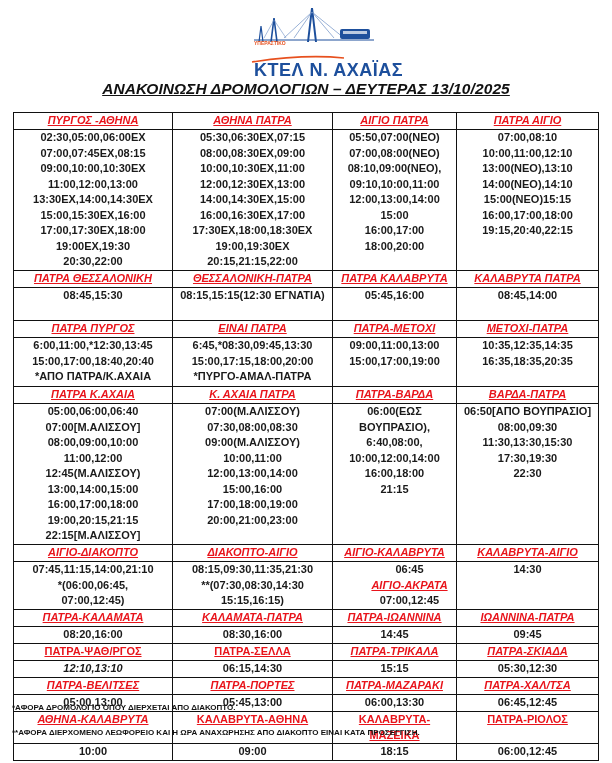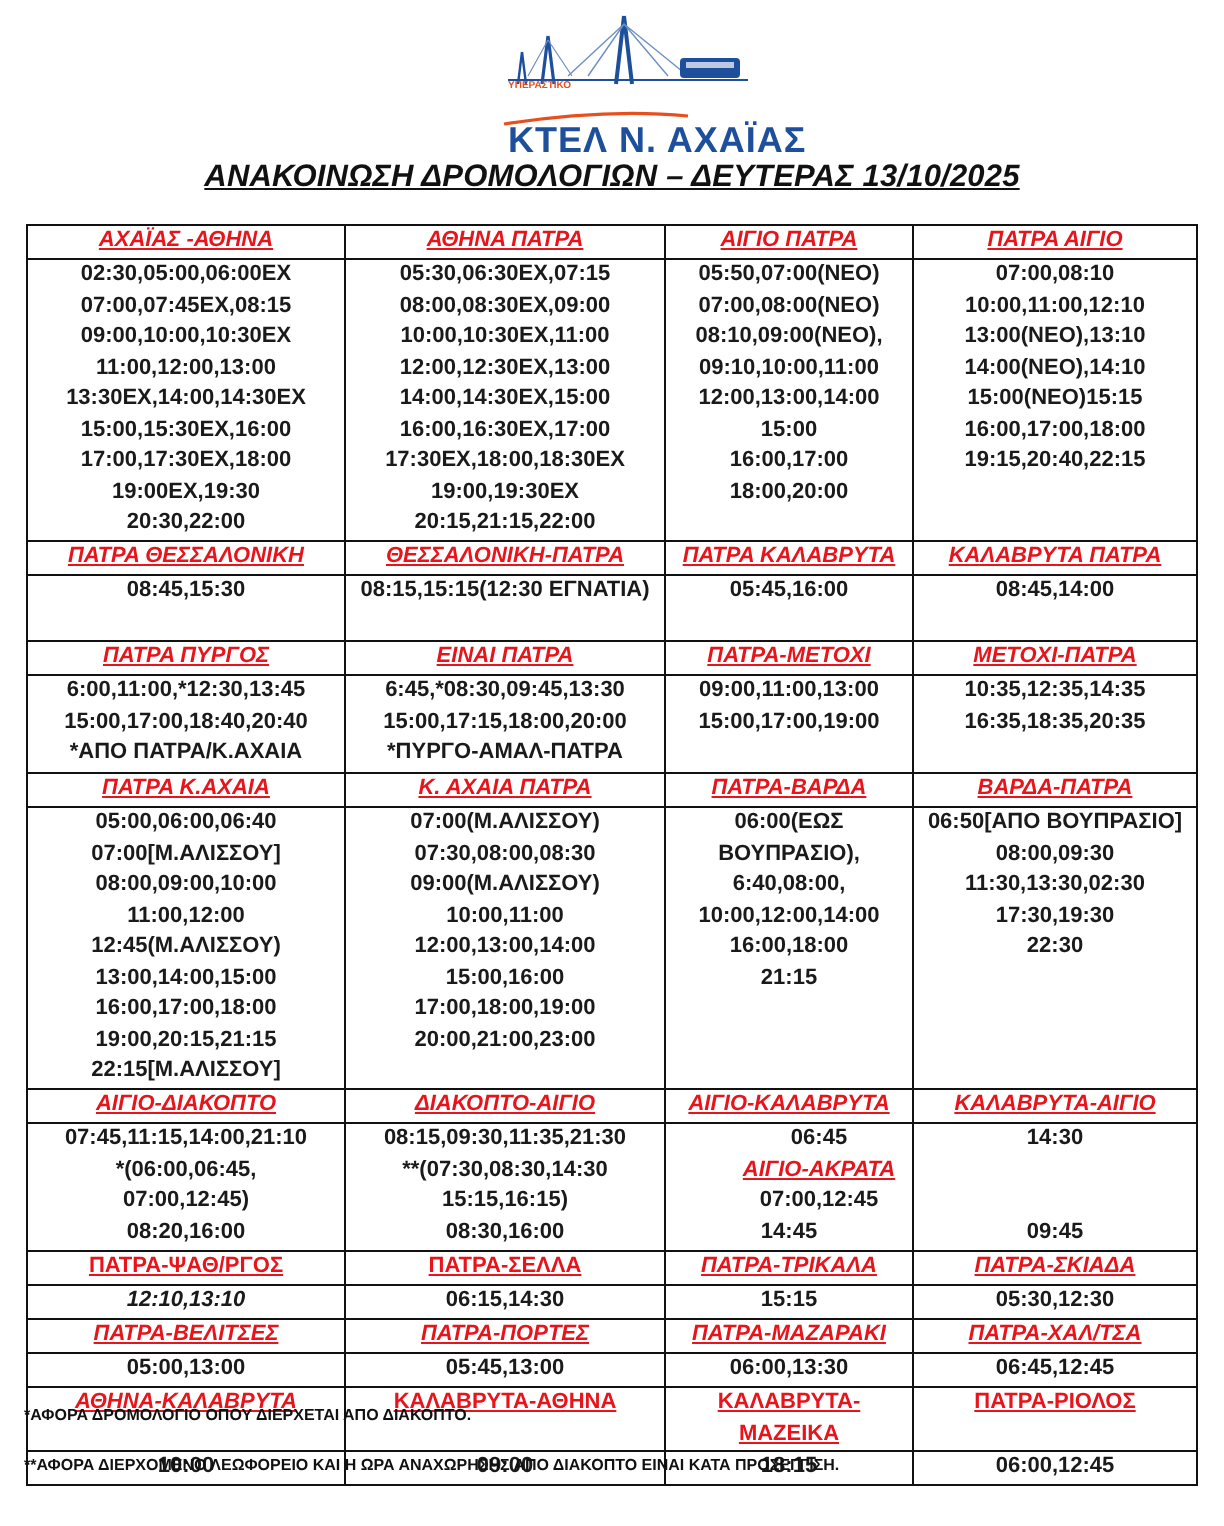--- a/index.html
+++ b/index.html
@@ -43,21 +43,21 @@
 
 <table class="sched">
   <colgroup>
     <col style="width:159px">
       <col style="width:160px">
       <col style="width:124px">
       <col style="width:142px">
   </colgroup>
   <tbody id="sched-body">
       <tr class="hdr">
-        <td style="height: 16px;"><span class="h">ΑΧΑΪΑΣ -ΑΘΗΝΑ</span></td>
+        <td style="height: 16px;"><span class="h">ΠΥΡΓΟΣ -ΑΘΗΝΑ</span></td>
         <td style="height: 16px;"><span class="h">ΑΘΗΝΑ ΠΑΤΡΑ</span></td>
         <td style="height: 16px;"><span class="h">ΑΙΓΙΟ ΠΑΤΡΑ</span></td>
         <td style="height: 16px;"><span class="h">ΠΑΤΡΑ ΑΙΓΙΟ</span></td>
       </tr>
       <tr>
         <td style="height: 140px;">
           <span class="line">02:30,05:00,06:00ΕΧ</span>
           <span class="line">07:00,07:45ΕΧ,08:15</span>
           <span class="line">09:00,10:00,10:30ΕΧ</span>
           <span class="line">11:00,12:00,13:00</span>
@@ -176,21 +176,21 @@
           <span class="line">06:00(ΕΩΣ</span>
           <span class="line">ΒΟΥΠΡΑΣΙΟ),</span>
           <span class="line">6:40,08:00,</span>
           <span class="line">10:00,12:00,14:00</span>
           <span class="line">16:00,18:00</span>
           <span class="line">21:15</span>
         </td>
         <td style="height: 140px;">
           <span class="line">06:50[ΑΠΟ ΒΟΥΠΡΑΣΙΟ]</span>
           <span class="line">08:00,09:30</span>
-          <span class="line">11:30,13:30,02:30</span>
+          <span class="line">11:30,13:30,15:30</span>
           <span class="line">17:30,19:30</span>
           <span class="line">22:30</span>
         </td>
       </tr>
       <tr class="hdr">
         <td style="height: 16px;"><span class="h">ΑΙΓΙΟ-ΔΙΑΚΟΠΤΟ</span></td>
         <td style="height: 16px;"><span class="h">ΔΙΑΚΟΠΤΟ-ΑΙΓΙΟ</span></td>
         <td style="height: 16px;"><span class="h">ΑΙΓΙΟ-ΚΑΛΑΒΡΥΤΑ</span></td>
         <td style="height: 16px;"><span class="h">ΚΑΛΑΒΡΥΤΑ-ΑΙΓΙΟ</span></td>
       </tr>
@@ -203,20 +203,26 @@
         <td style="height: 47px;">
           <span class="line">08:15,09:30,11:35,21:30</span>
           <span class="line">**(07:30,08:30,14:30</span>
           <span class="line">15:15,16:15)</span>
         </td>
         <td style="height: 47px; padding-left: 32px;"><span class="line">06:45</span><span class="h line" style="display: inline-block;">ΑΙΓΙΟ-ΑΚΡΑΤΑ</span><span class="line">07:00,12:45</span></td>
         <td style="height: 47px;">
           <span class="line">14:30</span>
         </td>
       </tr>
+      <tr class="hdr">
+        <td style="height: 16px;"><span class="h">ΠΑΤΡΑ-ΚΑΛΑΜΑΤΑ</span></td>
+        <td style="height: 16px;"><span class="h">ΚΑΛΑΜΑΤΑ-ΠΑΤΡΑ</span></td>
+        <td style="height: 16px;"><span class="h">ΠΑΤΡΑ-ΙΩΑΝΝΙΝΑ</span></td>
+        <td style="height: 16px;"><span class="h">ΙΩΑΝΝΙΝΑ-ΠΑΤΡΑ</span></td>
+      </tr>
       <tr>
         <td style="height: 16px;">
           <span class="line">08:20,16:00</span>
         </td>
         <td style="height: 16px;">
           <span class="line">08:30,16:00</span>
         </td>
         <td style="height: 16px;">
           <span class="line">14:45</span>
         </td>

